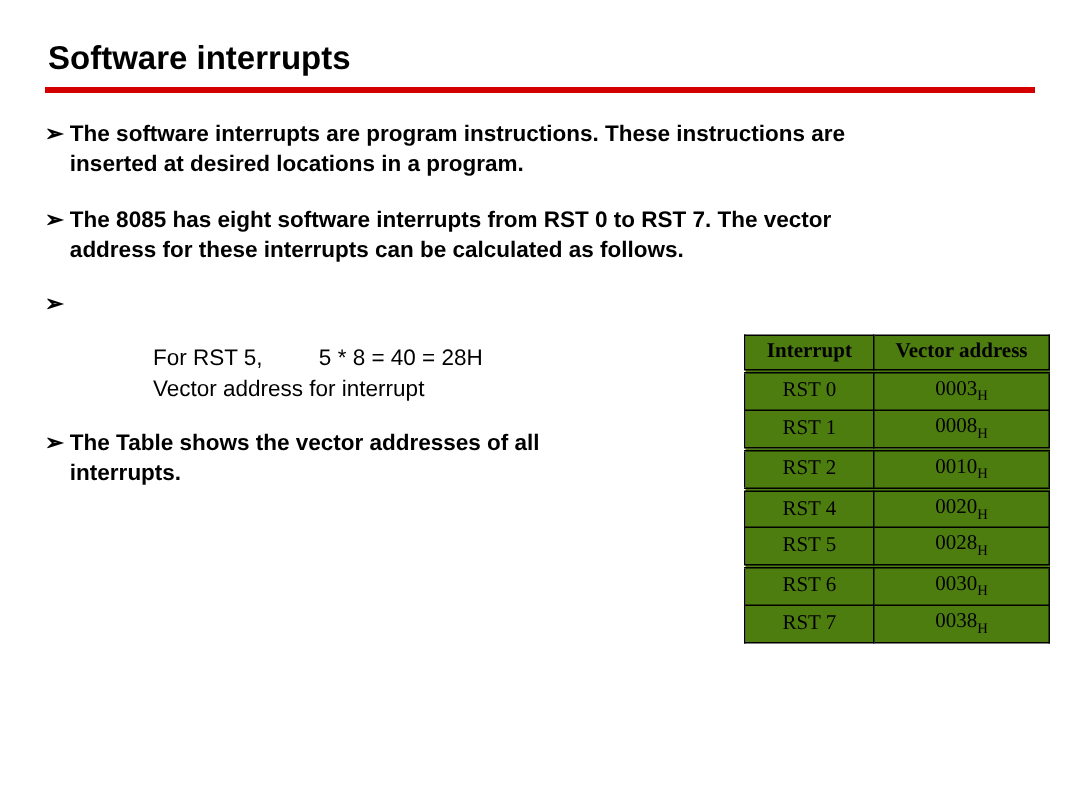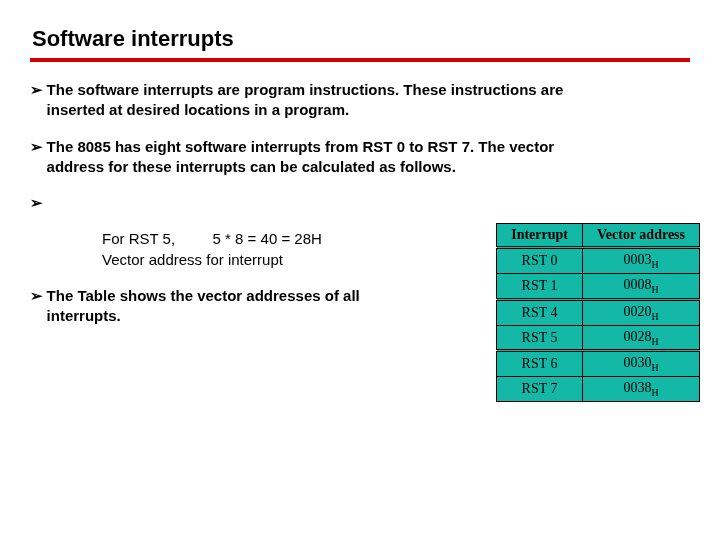--- a/index.html
+++ b/index.html
@@ -58,21 +58,21 @@
     font-family: "Times New Roman", Times, serif;
     font-size: 14px;
   }
   table.vectors {
     border-collapse: collapse;
   }
   table.vectors th, table.vectors td {
     border: 1px solid #000;
     padding: 3px 14px;
     text-align: center;
-    background: #14b8a6;
+    background: #4d7c0f;
   }
   table.vectors th {
     font-weight: bold;
   }
   
   tbody.group {
     border-top: 3px double #000;
   }
   .sub {
     font-size: 0.7em;
@@ -125,20 +125,24 @@
           <tr>
             <td>RST 0</td>
             <td><span>0003</span><span class="sub">H</span></td>
           </tr>
           <tr>
             <td>RST 1</td>
             <td><span>0008</span><span class="sub">H</span></td>
           </tr>
         </tbody>
         <tbody class="group">
+          <tr>
+            <td>RST 2</td>
+            <td><span>0010</span><span class="sub">H</span></td>
+          </tr>
         </tbody>
         <tbody class="group">
           <tr>
             <td>RST 4</td>
             <td><span>0020</span><span class="sub">H</span></td>
           </tr>
           <tr>
             <td>RST 5</td>
             <td><span>0028</span><span class="sub">H</span></td>
           </tr>

